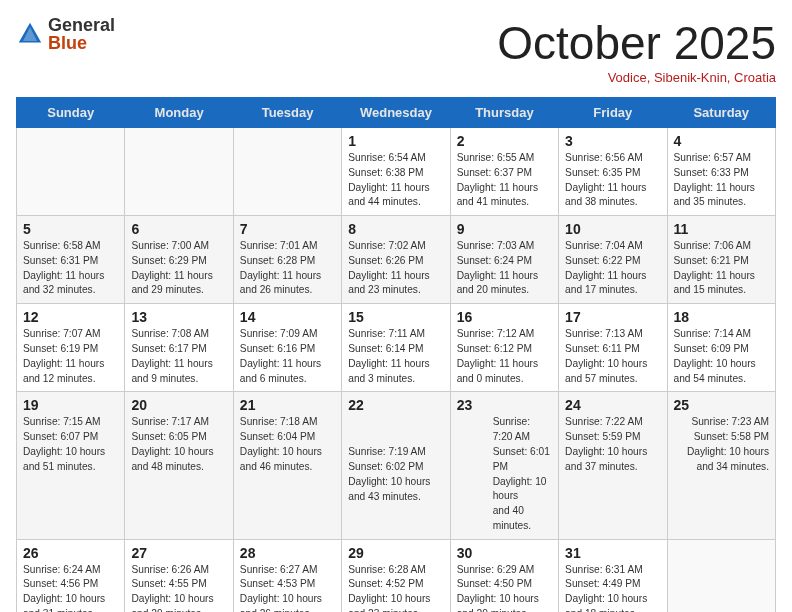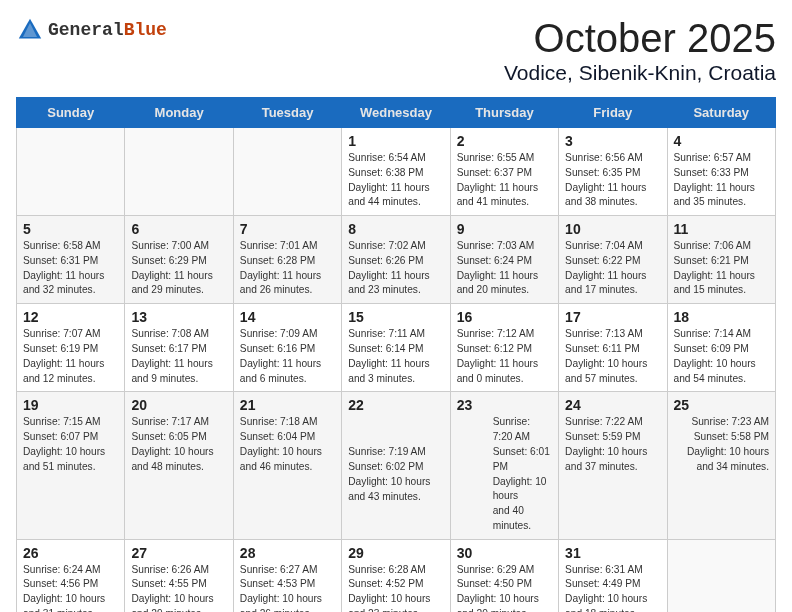--- a/index.html
+++ b/index.html
@@ -16,49 +16,48 @@
       align-items: flex-start;
       margin-bottom: 12px;
     }
     .logo {
       display: flex;
       align-items: center;
       gap: 4px;
     }
     .logo-text {
       display: flex;
-      flex-direction: row;
+      flex-direction: column;
       line-height: 1;
-      font-family: Liberation Mono, monospace;
     }
     .logo-general {
       font-size: 18px;
       font-weight: bold;
       color: #333;
     }
     .logo-blue {
       font-size: 18px;
       font-weight: bold;
       color: #c2410c;
     }
     .logo-icon {
       width: 28px;
       height: 28px;
     }
     .title-block {
       text-align: right;
     }
     .month-title {
-      font-size: 40px;
+      font-size: 46px;
       font-weight: normal;
       color: #222;
     }
     .subtitle {
-      font-size: 21px;
-      color: #0f172a;
+      font-size: 13px;
+      color: #b91c1c;
     }
     table {
       width: 100%;
       border-collapse: collapse;
       table-layout: fixed;
     }
     .day-header {
       background: #1a6bbf;
       color: #e5e5e5;
       text-align: center;

